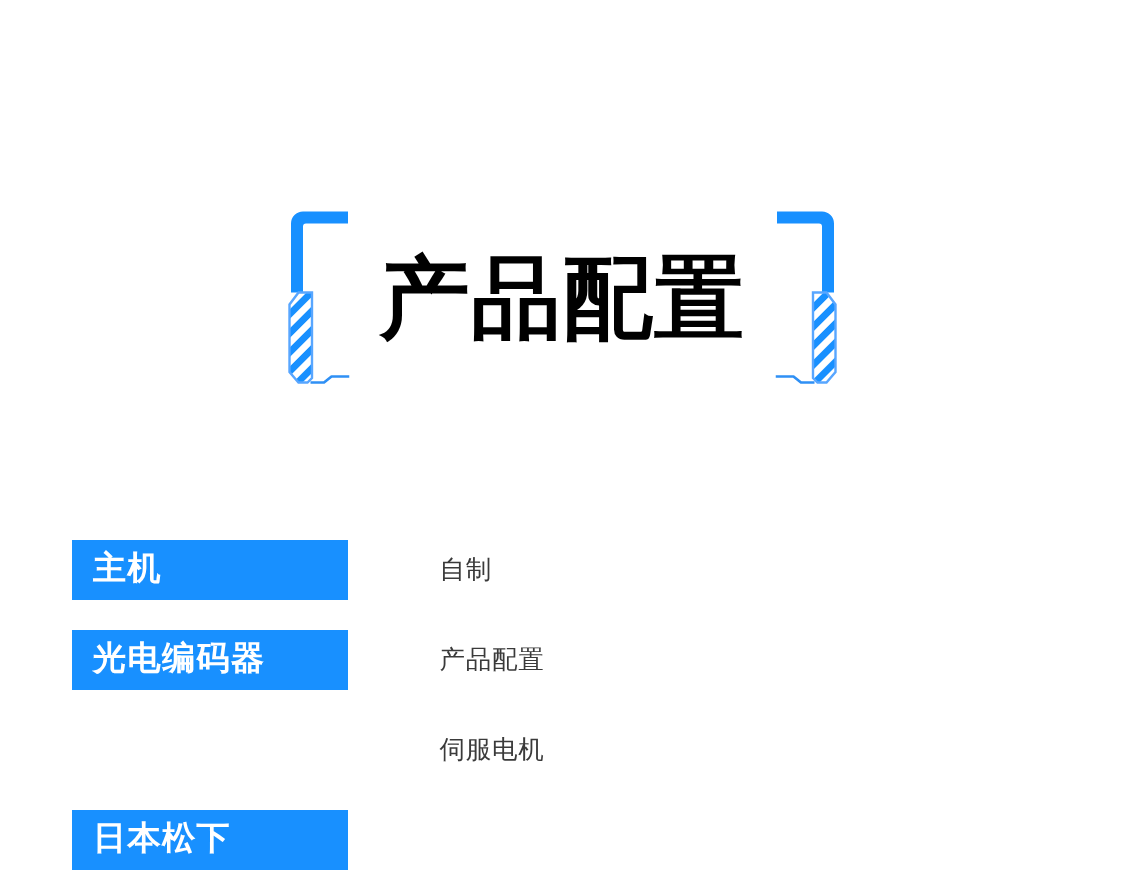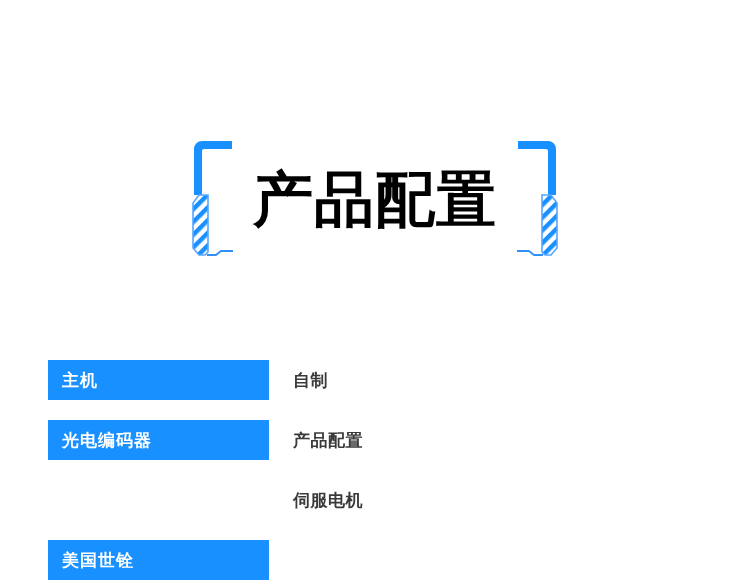--- a/index.html
+++ b/index.html
@@ -64,42 +64,42 @@
 
   .spec-row {
     position: relative;
     height: 60px;
   }
 
   .spec-label {
     position: absolute;
     left: 0;
     top: 0;
-    width: 221px;
+    width: 184px;
     height: 40px;
     line-height: 40px;
     padding-left: 14px;
     background: #1890ff;
     color: #ffffff;
-    font-size: 17px;
+    font-size: 22px;
     font-weight: 700;
     letter-spacing: 1px;
     white-space: nowrap;
     overflow: hidden;
   }
 
   .spec-value {
     position: absolute;
     left: 245px;
     top: 0;
     height: 40px;
     line-height: 40px;
     color: #3a3a3a;
     font-size: 17px;
-    font-weight: 700;
+    font-weight: 400;
     letter-spacing: 0.5px;
     white-space: nowrap;
   }
 </style>
 </head>
 <body>
 
 <div id="page">
 
   <div class="title-block">
@@ -160,18 +160,18 @@
     <div class="spec-row">
       <div class="spec-label">光电编码器</div>
       <div class="spec-value">产品配置</div>
     </div>
 
     <div class="spec-row">
       <div class="spec-value">伺服电机</div>
     </div>
 
     <div class="spec-row">
-      <div class="spec-label">美国世铨</div>
+      <div class="spec-label">日本松下</div>
     </div>
 
   </div>
 
 </div>
 
 </body></html>

